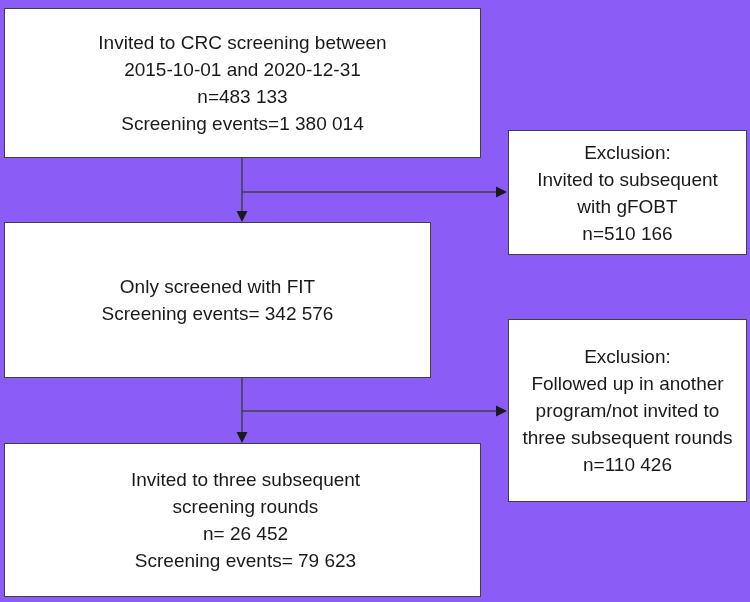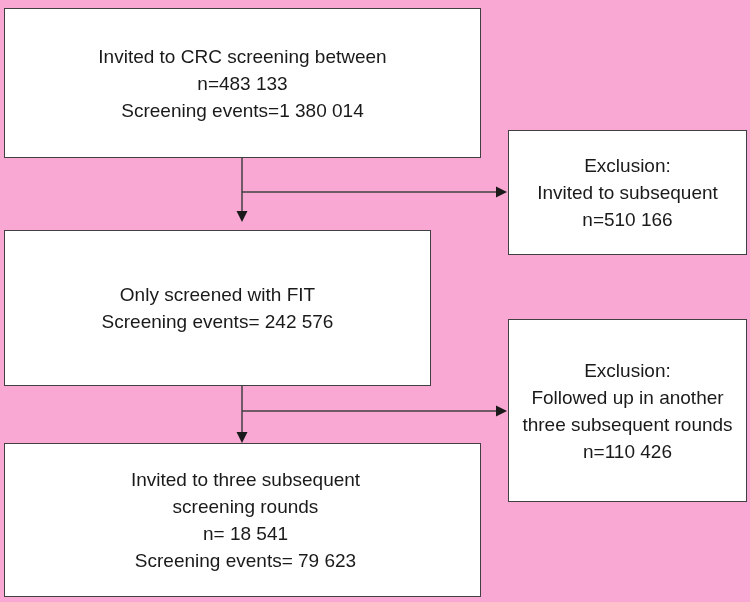--- a/index.html
+++ b/index.html
@@ -1,40 +1,40 @@
 <!DOCTYPE html>
 <html><head>
 <meta charset="utf-8">
 <style>
   * { margin: 0; padding: 0; box-sizing: border-box; }
   html, body { background: #ffffff; }
   .canvas {
     position: relative;
     width: 750px;
     height: 602px;
-    background: #f9a8d4;
+    background: #8b5cf6;
     font-family: "Liberation Sans", sans-serif;
     color: #1a1a1a;
     overflow: hidden;
   }
   .box {
     position: absolute;
     background: #ffffff;
     border: 1.5px solid #404040;
     display: flex;
     flex-direction: column;
     justify-content: center;
     align-items: center;
     text-align: center;
     font-size: 19px;
     line-height: 27px;
   }
   .box .line { width: 100%; }
   #box-main-1 { left: 4px;   top: 8px;   width: 477px; height: 150px; }
-  #box-main-2 { left: 4px;   top: 222px; width: 427px; height: 156px; margin-top: 8px; }
+  #box-main-2 { left: 4px;   top: 222px; width: 427px; height: 156px; }
   #box-main-3 { left: 4px;   top: 443px; width: 477px; height: 154px; padding-left: 6px; }
   #box-excl-1 { left: 508px; top: 130px; width: 239px; height: 125px; }
   #box-excl-2 { left: 508px; top: 319px; width: 239px; height: 183px; }
   svg.connectors {
     position: absolute;
     left: 0; top: 0;
     width: 750px; height: 602px;
     pointer-events: none;
   }
 </style>
@@ -53,42 +53,45 @@
 
     <line x1="242" y1="378" x2="242" y2="434" stroke="#404040" stroke-width="1.5"></line>
     <polygon points="242,443 236.5,432 247.5,432" fill="#1a1a1a"></polygon>
 
     <line x1="242" y1="411" x2="498" y2="411" stroke="#404040" stroke-width="1.5"></line>
     <polygon points="507,411 496,405.5 496,416.5" fill="#1a1a1a"></polygon>
   </svg>
 
   <div class="box" id="box-main-1">
     <div class="line">Invited to CRC screening between</div>
+    <div class="line">2015-10-01 and 2020-12-31</div>
     <div class="line">n=483 133</div>
     <div class="line">Screening events=1 380 014</div>
   </div>
 
   <div class="box" id="box-excl-1">
     <div class="line">Exclusion:</div>
     <div class="line">Invited to subsequent</div>
+    <div class="line">with gFOBT</div>
     <div class="line">n=510 166</div>
   </div>
 
   <div class="box" id="box-main-2">
     <div class="line">Only screened with FIT</div>
-    <div class="line">Screening events= 242 576</div>
+    <div class="line">Screening events= 342 576</div>
   </div>
 
   <div class="box" id="box-excl-2">
     <div class="line">Exclusion:</div>
     <div class="line">Followed up in another</div>
+    <div class="line">program/not invited to</div>
     <div class="line">three subsequent rounds</div>
     <div class="line">n=110 426</div>
   </div>
 
   <div class="box" id="box-main-3">
     <div class="line">Invited to three subsequent</div>
     <div class="line">screening rounds</div>
-    <div class="line">n= 18 541</div>
+    <div class="line">n= 26 452</div>
     <div class="line">Screening events= 79 623</div>
   </div>
 
 </div>
 
 </body></html>

